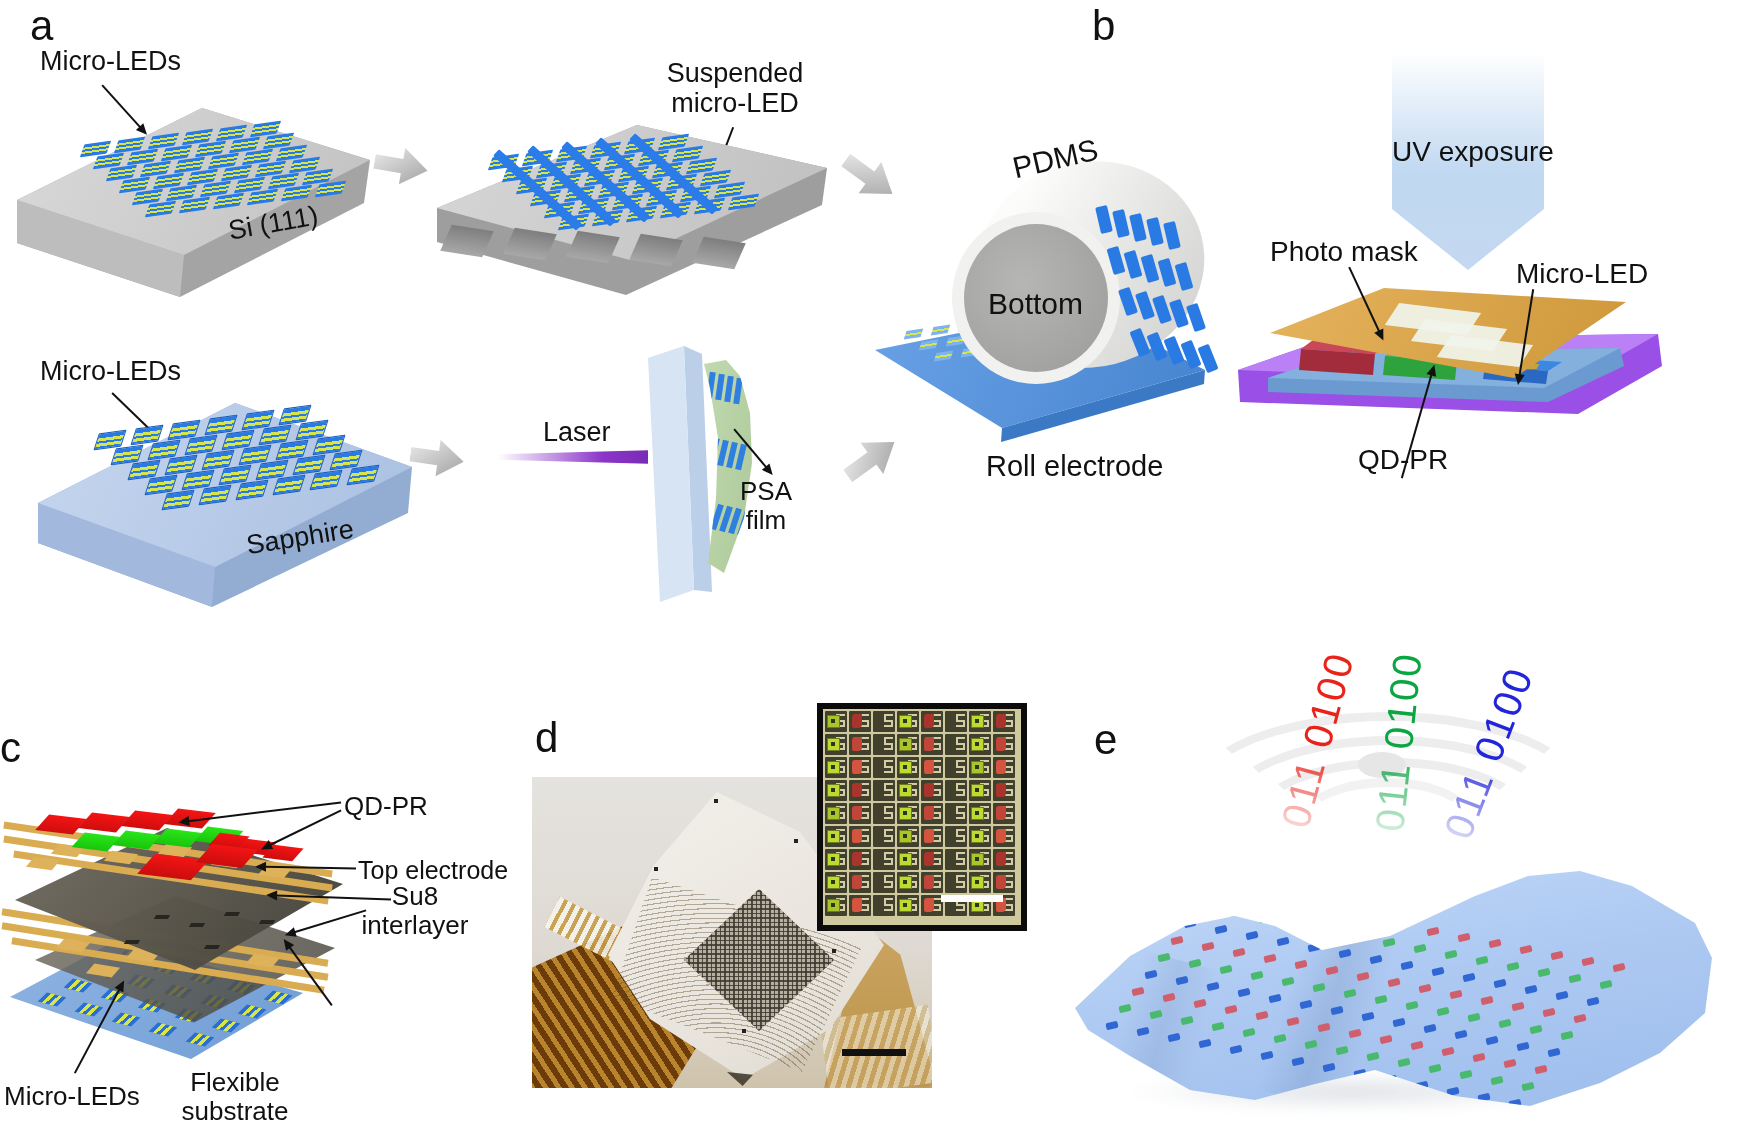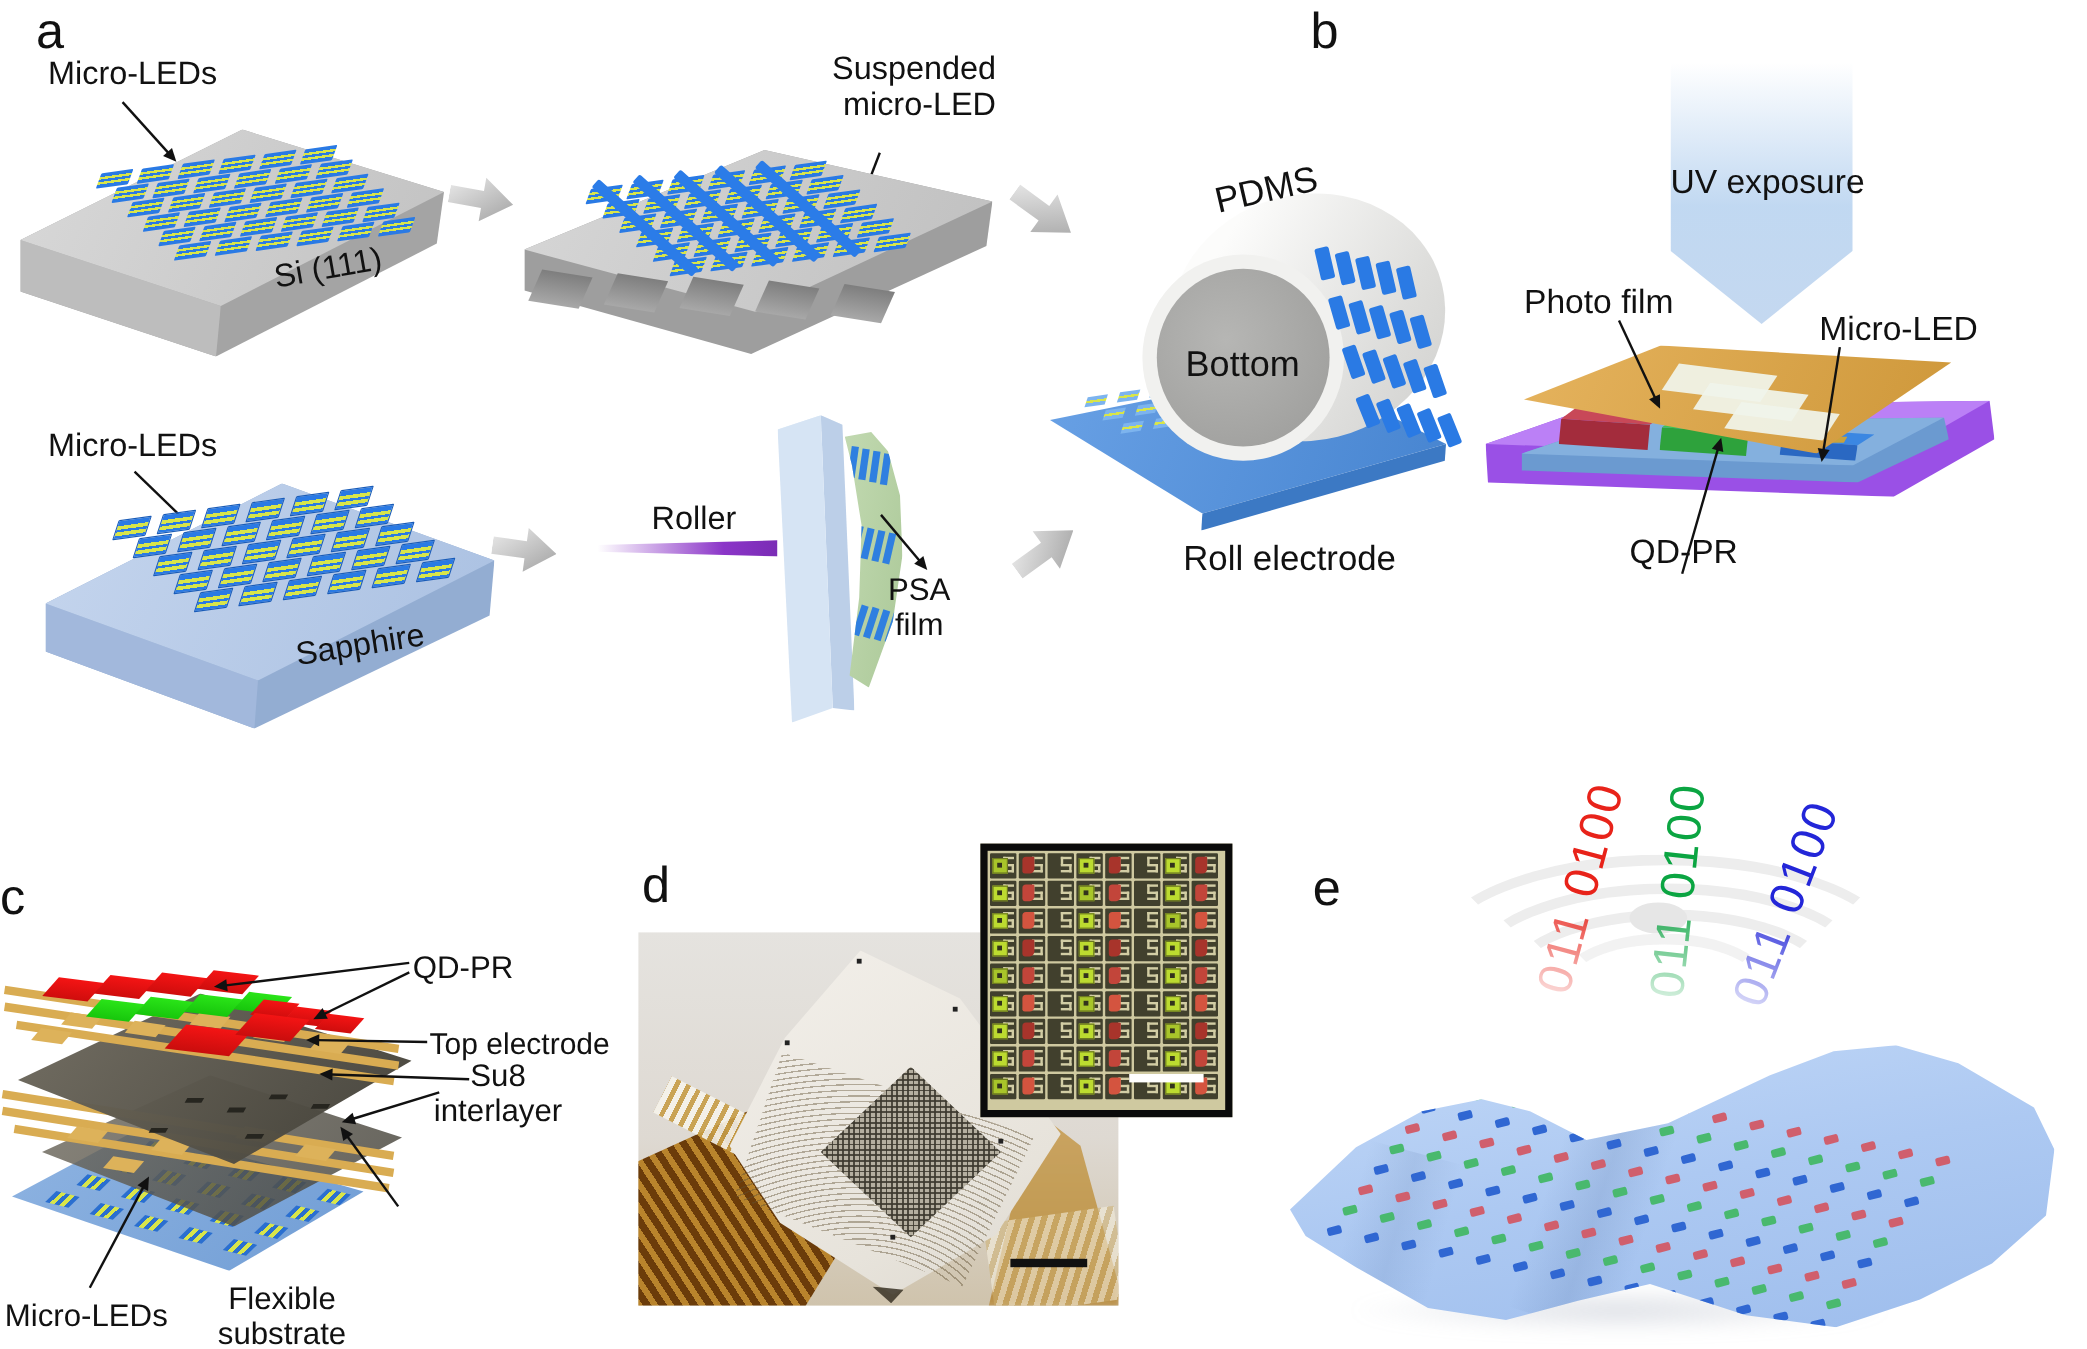--- a/index.html
+++ b/index.html
@@ -80,21 +80,21 @@
       <div style="position: absolute; left: 169px; top: 94px; width: 27px; height: 12px; background: linear-gradient(rgb(42, 122, 228) 0px, rgb(42, 122, 228) 3px, rgb(216, 229, 74) 3px, rgb(216, 229, 74) 5px, rgb(42, 122, 228) 5px, rgb(42, 122, 228) 7px, rgb(216, 229, 74) 7px, rgb(216, 229, 74) 9px, rgb(42, 122, 228) 9px); border-radius: 1px; transform: rotate(-8deg) skewX(-28deg);"></div>
       <div style="position: absolute; left: 203px; top: 90px; width: 27px; height: 12px; background: linear-gradient(rgb(42, 122, 228) 0px, rgb(42, 122, 228) 3px, rgb(216, 229, 74) 3px, rgb(216, 229, 74) 5px, rgb(42, 122, 228) 5px, rgb(42, 122, 228) 7px, rgb(216, 229, 74) 7px, rgb(216, 229, 74) 9px, rgb(42, 122, 228) 9px); border-radius: 1px; transform: rotate(-8deg) skewX(-28deg);"></div>
       <div style="position: absolute; left: 237px; top: 86px; width: 27px; height: 12px; background: linear-gradient(rgb(42, 122, 228) 0px, rgb(42, 122, 228) 3px, rgb(216, 229, 74) 3px, rgb(216, 229, 74) 5px, rgb(42, 122, 228) 5px, rgb(42, 122, 228) 7px, rgb(216, 229, 74) 7px, rgb(216, 229, 74) 9px, rgb(42, 122, 228) 9px); border-radius: 1px; transform: rotate(-8deg) skewX(-28deg);"></div>
       <div style="position: absolute; left: 271px; top: 82px; width: 27px; height: 12px; background: linear-gradient(rgb(42, 122, 228) 0px, rgb(42, 122, 228) 3px, rgb(216, 229, 74) 3px, rgb(216, 229, 74) 5px, rgb(42, 122, 228) 5px, rgb(42, 122, 228) 7px, rgb(216, 229, 74) 7px, rgb(216, 229, 74) 9px, rgb(42, 122, 228) 9px); border-radius: 1px; transform: rotate(-8deg) skewX(-28deg);"></div>
       <div style="position: absolute; left: 305px; top: 78px; width: 27px; height: 12px; background: linear-gradient(rgb(42, 122, 228) 0px, rgb(42, 122, 228) 3px, rgb(216, 229, 74) 3px, rgb(216, 229, 74) 5px, rgb(42, 122, 228) 5px, rgb(42, 122, 228) 7px, rgb(216, 229, 74) 7px, rgb(216, 229, 74) 9px, rgb(42, 122, 228) 9px); border-radius: 1px; transform: rotate(-8deg) skewX(-28deg);"></div>
     </div>
   <div class="lbl" style="left:228px;top:208px;font-size:27px;transform:rotate(-10deg)">Si (111)</div>
 
   <div class="barrow" style="left:374px;top:146px;width:54px;height:40px;transform:rotate(10deg)"></div>
 
-  <div class="lbl ctr" style="left:640px;top:42px;width:190px;font-size:27px;text-align:right">
+  <div class="lbl ctr" style="left:640px;top:58px;width:190px;font-size:27px;text-align:center">
     <span>Suspended</span><br>
     <span>micro-LED</span>
   </div>
   <div class="tarrow" style="left:733px;top:126px;width:41px;transform:rotate(111deg)"></div>
 
   <div class="abs" style="left:432px;top:120px;width:405px;height:180px">
     <div class="face" style="left:0;top:0;width:405px;height:180px;clip-path:polygon(5px 88px,205px 5px,395px 48px,390px 85px,194px 175px,5px 122px);background:#9e9e9e"></div>
     <div class="face" style="left:0;top:0;width:405px;height:180px;clip-path:polygon(5px 88px,205px 5px,395px 48px,198px 140px);background:linear-gradient(115deg,#d7d7d7,#bebebe)"></div>
   <div style="position: absolute; left: 58px; top: 36px; width: 27px; height: 12px; background: linear-gradient(rgb(42, 122, 228) 0px, rgb(42, 122, 228) 3px, rgb(216, 229, 74) 3px, rgb(216, 229, 74) 5px, rgb(42, 122, 228) 5px, rgb(42, 122, 228) 7px, rgb(216, 229, 74) 7px, rgb(216, 229, 74) 9px, rgb(42, 122, 228) 9px); border-radius: 1px; transform: rotate(-8deg) skewX(-28deg);"></div>
       <div style="position: absolute; left: 92px; top: 32px; width: 27px; height: 12px; background: linear-gradient(rgb(42, 122, 228) 0px, rgb(42, 122, 228) 3px, rgb(216, 229, 74) 3px, rgb(216, 229, 74) 5px, rgb(42, 122, 228) 5px, rgb(42, 122, 228) 7px, rgb(216, 229, 74) 7px, rgb(216, 229, 74) 9px, rgb(42, 122, 228) 9px); border-radius: 1px; transform: rotate(-8deg) skewX(-28deg);"></div>
@@ -201,21 +201,21 @@
       <div style="position: absolute; left: 171px; top: 92px; width: 26px; height: 14px; background: linear-gradient(rgb(42, 122, 228) 0px, rgb(42, 122, 228) 4px, rgb(216, 229, 74) 4px, rgb(216, 229, 74) 7px, rgb(42, 122, 228) 7px, rgb(42, 122, 228) 9px, rgb(216, 229, 74) 9px, rgb(216, 229, 74) 12px, rgb(42, 122, 228) 12px); border: 1px solid rgb(26, 92, 184); border-radius: 1px; transform: rotate(-8deg) skewX(-26deg);"></div>
       <div style="position: absolute; left: 208px; top: 87px; width: 26px; height: 14px; background: linear-gradient(rgb(42, 122, 228) 0px, rgb(42, 122, 228) 4px, rgb(216, 229, 74) 4px, rgb(216, 229, 74) 7px, rgb(42, 122, 228) 7px, rgb(42, 122, 228) 9px, rgb(216, 229, 74) 9px, rgb(216, 229, 74) 12px, rgb(42, 122, 228) 12px); border: 1px solid rgb(26, 92, 184); border-radius: 1px; transform: rotate(-8deg) skewX(-26deg);"></div>
       <div style="position: absolute; left: 245px; top: 82px; width: 26px; height: 14px; background: linear-gradient(rgb(42, 122, 228) 0px, rgb(42, 122, 228) 4px, rgb(216, 229, 74) 4px, rgb(216, 229, 74) 7px, rgb(42, 122, 228) 7px, rgb(42, 122, 228) 9px, rgb(216, 229, 74) 9px, rgb(216, 229, 74) 12px, rgb(42, 122, 228) 12px); border: 1px solid rgb(26, 92, 184); border-radius: 1px; transform: rotate(-8deg) skewX(-26deg);"></div>
       <div style="position: absolute; left: 282px; top: 77px; width: 26px; height: 14px; background: linear-gradient(rgb(42, 122, 228) 0px, rgb(42, 122, 228) 4px, rgb(216, 229, 74) 4px, rgb(216, 229, 74) 7px, rgb(42, 122, 228) 7px, rgb(42, 122, 228) 9px, rgb(216, 229, 74) 9px, rgb(216, 229, 74) 12px, rgb(42, 122, 228) 12px); border: 1px solid rgb(26, 92, 184); border-radius: 1px; transform: rotate(-8deg) skewX(-26deg);"></div>
       <div style="position: absolute; left: 319px; top: 72px; width: 26px; height: 14px; background: linear-gradient(rgb(42, 122, 228) 0px, rgb(42, 122, 228) 4px, rgb(216, 229, 74) 4px, rgb(216, 229, 74) 7px, rgb(42, 122, 228) 7px, rgb(42, 122, 228) 9px, rgb(216, 229, 74) 9px, rgb(216, 229, 74) 12px, rgb(42, 122, 228) 12px); border: 1px solid rgb(26, 92, 184); border-radius: 1px; transform: rotate(-8deg) skewX(-26deg);"></div>
     </div>
   <div class="lbl" style="left:246px;top:522px;font-size:27px;transform:rotate(-9deg)">Sapphire</div>
 
   <div class="barrow" style="left:410px;top:438px;width:54px;height:40px;transform:rotate(8deg)"></div>
 
-  <div class="lbl" style="left:543px;top:417px;font-size:27px">Roller</div>
+  <div class="lbl" style="left:543px;top:417px;font-size:27px">Laser</div>
   <div class="abs" style="left:498px;top:450px;width:150px;height:14px;clip-path:polygon(0 30%,100% 2%,100% 98%,0 70%);background:linear-gradient(90deg,rgba(160,90,200,0),#8b35c8 70%,#7a2cb5)"></div>
 
   <div class="abs" style="left:640px;top:338px;width:80px;height:275px">
     <div class="face" style="left:0;top:0;width:80px;height:275px;clip-path:polygon(8px 20px,44px 8px,62px 16px,26px 28px);background:#e9f1f9"></div>
     <div class="face" style="left:0;top:0;width:80px;height:275px;clip-path:polygon(44px 8px,62px 16px,72px 254px,54px 252px);background:#bccfe8"></div>
     <div class="face" style="left:0;top:0;width:80px;height:275px;clip-path:polygon(8px 20px,44px 8px,54px 252px,20px 264px);background:#d6e4f4"></div>
   </div>
   <div class="abs" style="left:700px;top:358px;width:60px;height:225px;clip-path:polygon(4px 6px,26px 2px,40px 18px,50px 55px,52px 105px,44px 160px,24px 215px,8px 205px,16px 140px,18px 80px,10px 30px);background:linear-gradient(100deg,#c3dab2,#a9c796)">
       <div style="position: absolute; left: 8px; top: 14px; width: 6px; height: 26px; background: rgb(47, 127, 224); transform: rotate(8deg);"></div>
       <div style="position: absolute; left: 17px; top: 16px; width: 6px; height: 26px; background: rgb(47, 127, 224); transform: rotate(8deg);"></div>
@@ -267,21 +267,21 @@
     <div class="face" style="left:22px;top:12px;width:14px;height:5px;transform:skewX(-30deg);background:#c9a23c"></div>
     <div class="face" style="left:44px;top:14px;width:14px;height:5px;transform:skewX(-30deg);background:#c9a23c"></div>
   </div>
   <div class="abs" style="left:1260px;top:278px;width:380px;height:105px">
     <div class="face" style="left:0;top:0;width:380px;height:105px;clip-path:polygon(10px 55px,124px 10px,366px 24px,254px 100px);background:linear-gradient(115deg,#e6b45f,#cd9638)"></div>
     <div class="face" style="left:132px;top:30px;width:82px;height:22px;transform:skew(-33deg,7deg);background:rgba(240,244,235,.93)"></div>
     <div class="face" style="left:158px;top:46px;width:82px;height:22px;transform:skew(-33deg,7deg);background:rgba(240,244,235,.93)"></div>
     <div class="face" style="left:184px;top:62px;width:82px;height:22px;transform:skew(-33deg,7deg);background:rgba(240,244,235,.93)"></div>
   </div>
 
-  <div class="lbl" style="left:1270px;top:236px;font-size:28px">Photo film</div>
+  <div class="lbl" style="left:1270px;top:236px;font-size:28px">Photo mask</div>
   <div class="tarrow" style="left:1349px;top:266px;width:71px;transform:rotate(65deg)"></div>
   <div class="lbl" style="left:1516px;top:258px;font-size:28px">Micro-LED</div>
   <div class="tarrow" style="left:1533px;top:288px;width:87px;transform:rotate(99deg)"></div>
   <div class="lbl" style="left:1358px;top:444px;font-size:28px">QD-PR</div>
   <div class="tarrow" style="left:1402px;top:477px;width:108px;transform:rotate(-74deg)"></div>
 
   <div class="plabel" style="left:0px;top:724px">c</div>
 
   <div class="abs" style="left:5px;top:935px;width:310px;height:130px">
     <div class="face" style="left:0;top:0;width:310px;height:130px;clip-path:polygon(5px 62px,112px 5px,298px 58px,186px 124px);background:linear-gradient(135deg,#8fb4e2,#6f9cd4)"></div>

